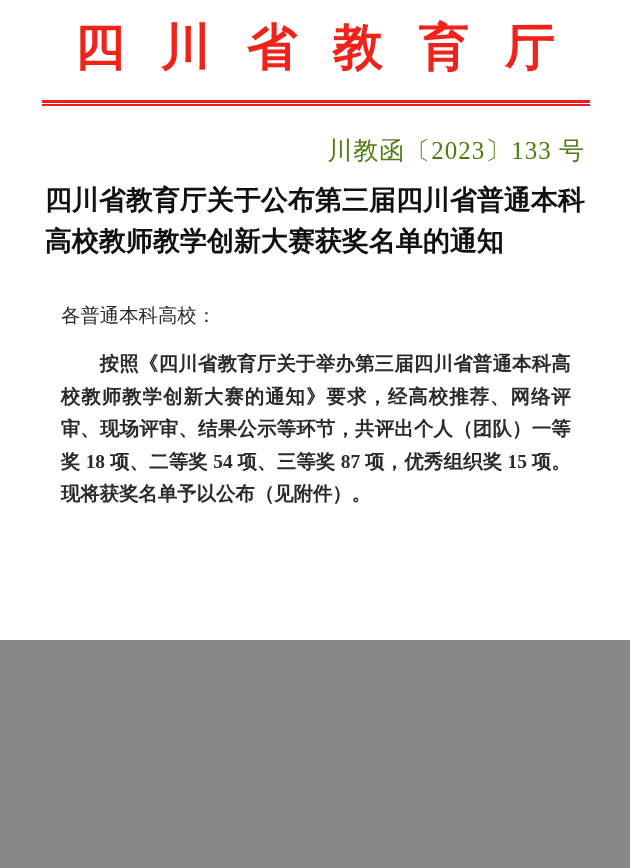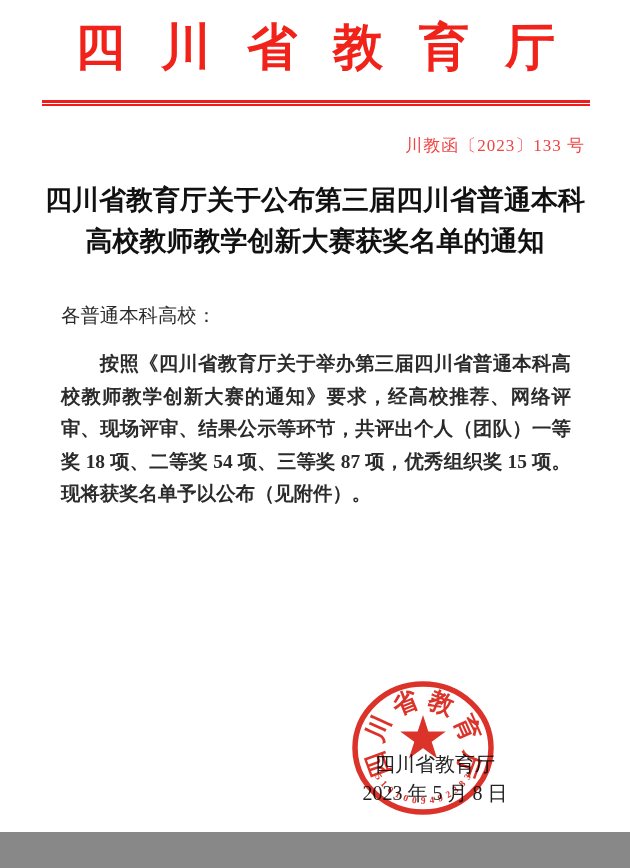--- a/index.html
+++ b/index.html
@@ -1,44 +1,44 @@
 <!DOCTYPE html>
 <html><head>
 <meta charset="utf-8">
 <style>
   html,body{margin:0;padding:0;background:#888;}
   .page{
-    position:relative;width:630px;height:832px;background:#ffffff;
+    position:relative;width:630px;height:640px;background:#ffffff;
     overflow:hidden;font-family:"Liberation Serif","DejaVu Serif",serif;
     color:#262626;
   }
   
   .letterhead{
     position:absolute;top:14px;left:0;width:630px;text-align:center;
     font-size:50px;font-weight:bold;color:#f United0000;
     color:#f1221a;
     letter-spacing:36px;padding-left:36px;box-sizing:border-box;
     white-space:nowrap;
   }
   .rule{
     position:absolute;left:42px;right:40px;height:1px;
     border-top:3px solid #ee1c1c;border-bottom:2px solid #ee1c1c;
     background:#ffffff;
   }
   .rule.top{top:100px;}
   .rule.bottom{top:836px;left:38px;right:38px;border-top-width:2px;border-bottom-width:3px;}
   
   .doc-number{
-    position:absolute;top:134px;right:45px;font-size:17px;color:#ef4444;
+    position:absolute;top:134px;right:45px;font-size:25px;color:#4d7c0f;
     letter-spacing:1px;
   }
   
   .doc-title{
     position:absolute;top:180px;left:45px;width:540px;margin:0;
-    text-align:center;font-size:27px;line-height:41px;font-weight:bold;
+    font-size:27px;line-height:41px;font-weight:bold;
     color:#111;
   }
   
   .body{
     position:absolute;top:284px;left:45px;width:542px;
     font-size:19.4px;line-height:32.4px;text-align:justify;
     color:#2b2b2b;
   }
   .body p{margin:16px;}
   .indent{text-indent:2em;font-weight:bold;}

